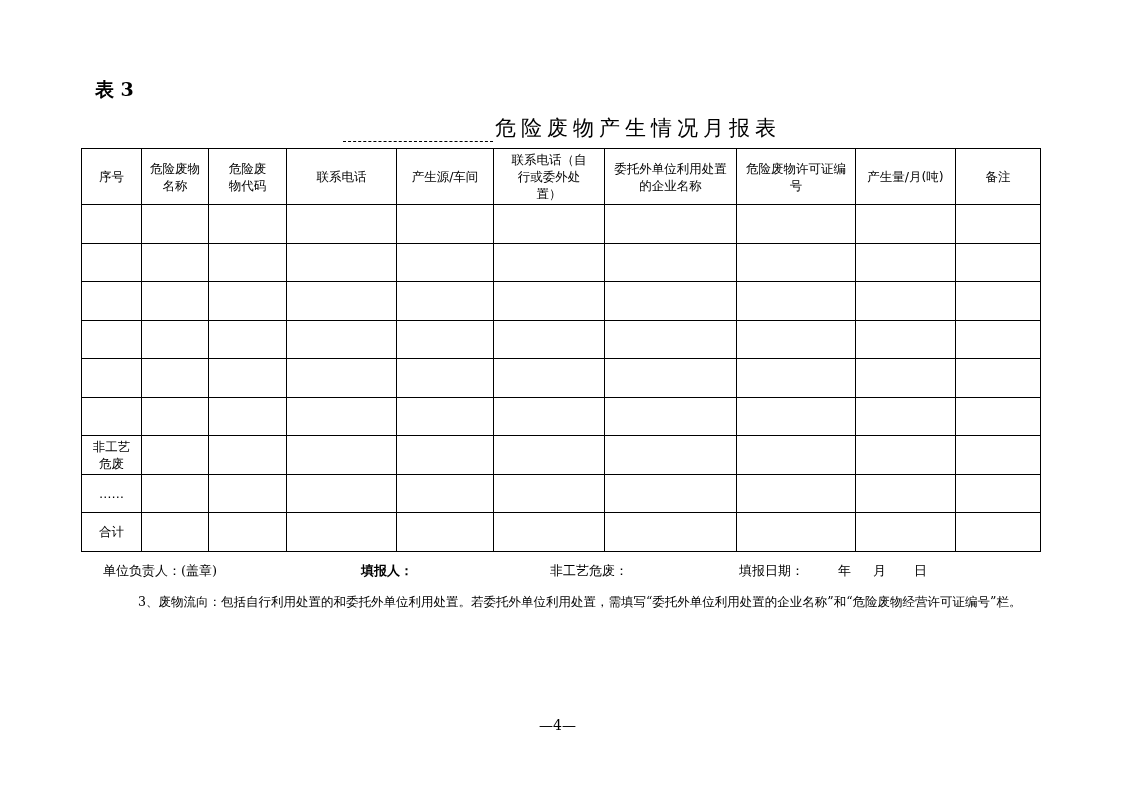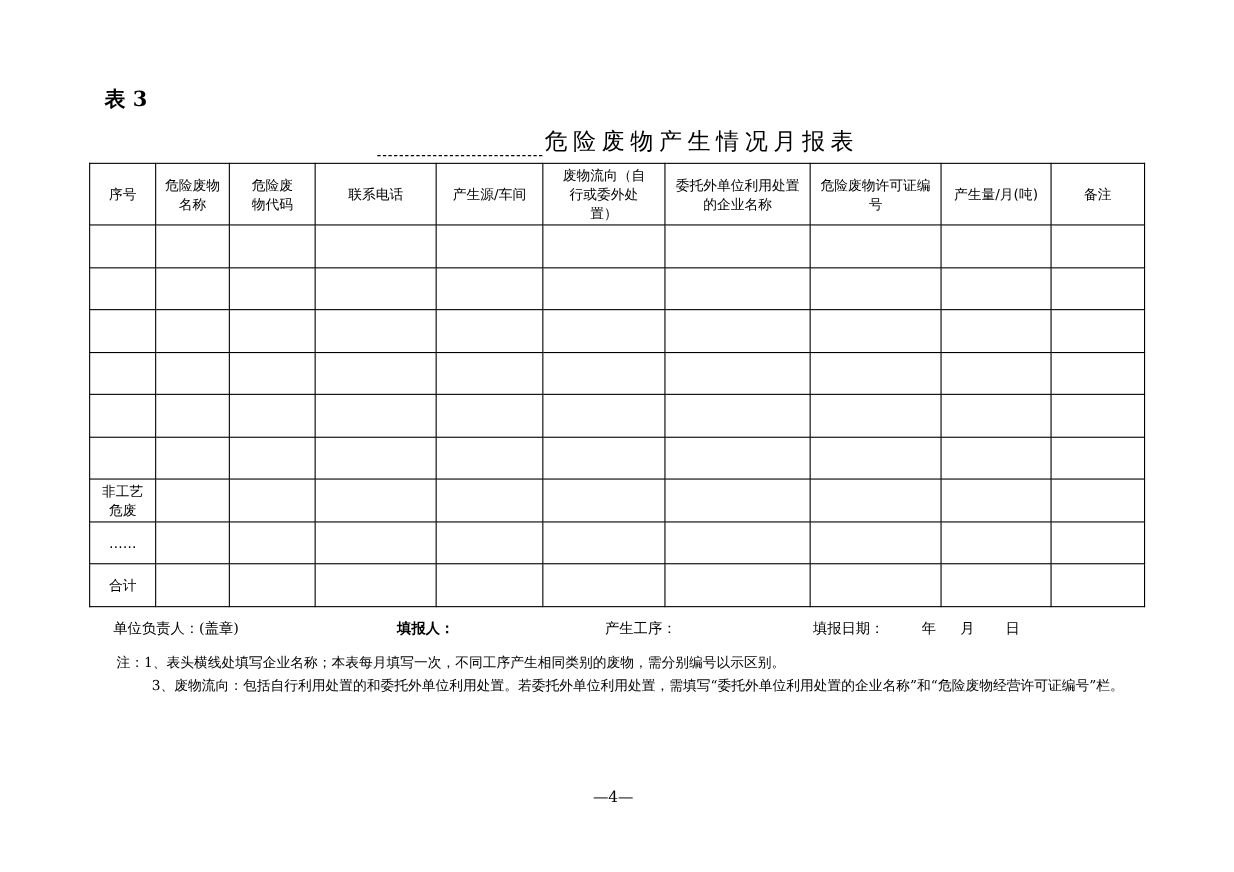--- a/index.html
+++ b/index.html
@@ -40,21 +40,21 @@
       <col style="width:100px">
       <col style="width:85px">
   </colgroup>
   <thead>
     <tr>
       <th>序号</th>
       <th style="padding:0 8px;">危险废物名称</th>
       <th style="padding:0 18px;">危险废物代码</th>
       <th>联系电话</th>
       <th>产生源/车间</th>
-      <th style="padding:0 12px;">废物流向（自行或委外处置）</th>
+      <th style="padding:0 12px;">联系电话（自行或委外处置）</th>
       <th style="padding:0 8px;">委托外单位利用处置的企业名称</th>
       <th style="padding:0 6px;">危险废物许可证编号</th>
       <th>产生量/月(吨)</th>
       <th>备注</th>
     </tr>
   </thead>
   <tbody>
     <tr>
       <td></td>
         <td></td>
@@ -161,24 +161,23 @@
         <td></td>
         <td></td>
         <td></td>
         <td></td>
     </tr>
   </tbody>
 </table>
 
 <div class="footer-line" style="left:103px;">单位负责人：(盖章)</div>
 <div class="footer-line" style="left:361px;font-weight:bold;">填报人：</div>
-<div class="footer-line" style="left:550px;">产生工序：</div>
+<div class="footer-line" style="left:550px;">非工艺危废：</div>
 <div class="footer-line" style="left:739px;">填报日期：</div>
 <div class="footer-line" style="left:838px;">年</div>
 <div class="footer-line" style="left:873px;">月</div>
 <div class="footer-line" style="left:914px;">日</div>
 
 <div class="notes">
-  <div class="note-first">注：1、表头横线处填写企业名称；本表每月填写一次，不同工序产生相同类别的废物，需分别编号以示区别。</div>
   <div class="note-cont">3、废物流向：包括自行利用处置的和委托外单位利用处置。若委托外单位利用处置，需填写“委托外单位利用处置的企业名称”和“危险废物经营许可证编号”栏。</div>
 </div>
 
 <div class="page-num">—4—</div>
 
 </body></html>

